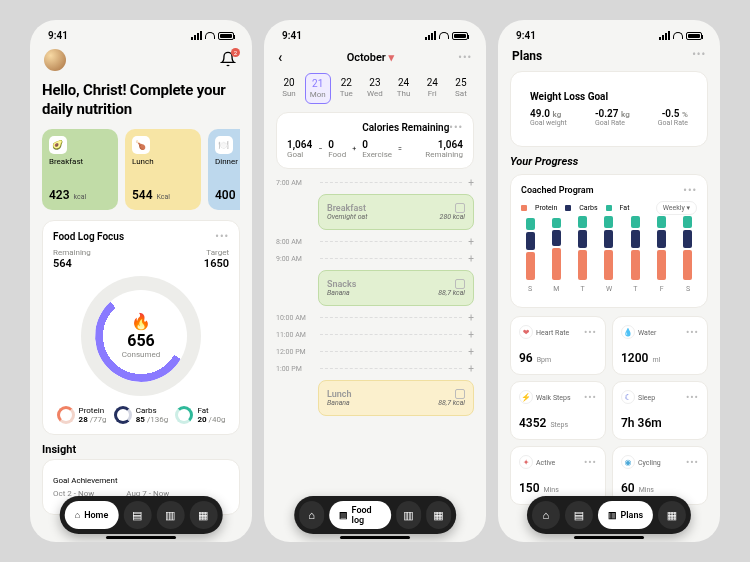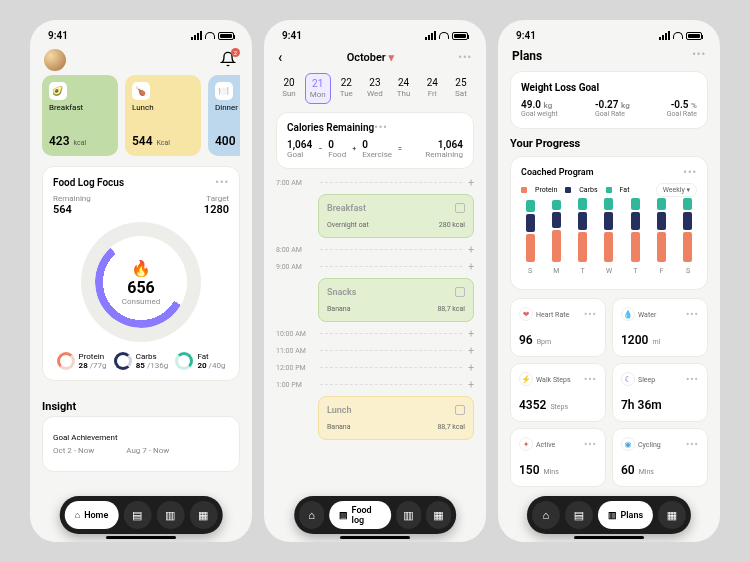--- a/index.html
+++ b/index.html
@@ -38,54 +38,54 @@
   .flf-head { display: flex; justify-content: space-between; font-size: 10px; font-weight: 600; margin-bottom: 6px; }
   .flf-row { display: flex; justify-content: space-between; font-size: 8px; margin-bottom: 4px; }
   .flf-num { font-size: 11px; font-weight: 600; }
   .ring-wrap { display: flex; justify-content: center; margin: 6px 0 10px; }
   .ring-outer { width: 120px; height: 120px; border-radius: 50%; background: #ededea; display: flex; align-items: center; justify-content: center; position: relative; }
   .ring-inner { width: 92px; height: 92px; border-radius: 50%; background: #fff; display: flex; flex-direction: column; align-items: center; justify-content: center; }
   .ring-prog { position: absolute; inset: 14px; border-radius: 50%; background: conic-gradient(#8a7aff 0 55%, transparent 55% 100%); -webkit-mask: radial-gradient(circle, transparent 38px, #000 38px); mask: radial-gradient(circle, transparent 38px, #000 38px); transform: rotate(120deg); }
   .macro-row { display: flex; justify-content: space-around; font-size: 8px; }
   .macro { display: flex; align-items: center; gap: 4px; }
   .marc { width: 18px; height: 18px; border-radius: 50%; border: 3.5px solid; }
-  .insight { margin-top: 19px; font-size: 11px; font-weight: 700; }
+  .insight { margin-top: 8px; font-size: 11px; font-weight: 700; }
   .insight-sub { font-size: 8px; color: #888; display: flex; gap: 32px; margin-top: 4px; }
   
   .top-row2 { display: flex; justify-content: space-between; align-items: center; padding: 4px 2px 8px; font-size: 11px; font-weight: 600; }
   .chev { font-size: 14px; }
   .dates { display: flex; justify-content: space-between; margin-bottom: 8px; }
   .date { text-align: center; font-size: 8px; color: #888; width: 26px; padding: 4px 0; border-radius: 6px; }
   .date .dn { font-size: 10px; color: #000; display: block; margin-bottom: 1px; }
   .date.active { background: #f0ecff; border: 1px solid #8a7aff; }
   .date.active .dn { color: #8a7aff; }
   .cal-card { padding: 9px 10px; margin-bottom: 8px; }
-  .cal-title { font-size: 10px; font-weight: 600; margin-bottom: 6px; display: flex; justify-content: flex-start; }
+  .cal-title { font-size: 10px; font-weight: 600; margin-bottom: 6px; display: flex; justify-content: flex-end; }
   .cal-row { display: flex; align-items: center; gap: 6px; font-size: 7px; }
   .cal-item { text-align: left; }
   .cal-v { font-size: 10px; font-weight: 600; color: #000; }
   .timeline { font-size: 7px; color: #999; }
   .tl-row { display: flex; align-items: center; gap: 6px; margin-bottom: 6px; }
   .tl-time { width: 38px; }
   .tl-line { flex: 1; border-top: 1px dashed #ddd; }
   .tl-plus { color: #aaa; font-size: 10px; }
   .food-card { border-radius: 8px; padding: 8px; margin: 2px 0 6px 42px; }
   .food-card.br { background: #e2f0d1; border: 1px solid #c1dca7; }
   .food-card.sn { background: #e2f0d1; border: 1px solid #c1dca7; }
   .food-card.lu { background: #fbf0cd; border: 1px solid #f0dfa0; }
   .fc-head { display: flex; justify-content: space-between; font-size: 9px; font-weight: 600; }
-  .fc-sub { display: flex; justify-content: space-between; font-size: 7px; color: #666; margin-top: 8px; }
+  .fc-sub { display: flex; justify-content: space-between; font-size: 7px; color: #666; margin-top: 0; font-style: italic; }
   .fc-check { width: 10px; height: 10px; border: 1px solid #bbb; border-radius: 2px; }
   
   .p3-title { font-size: 12px; font-weight: 700; display: flex; justify-content: space-between; padding: 4px 2px 8px; }
-  .wl-card { padding: 10px; margin-bottom: 8px; }
+  .wl-card { padding: 19px; margin-bottom: 8px; }
   .wl-title { font-size: 10px; font-weight: 700; margin-bottom: 6px; }
   .wl-row { display: flex; justify-content: space-between; font-size: 7px; color: #888; }
   .wl-v { font-size: 10px; font-weight: 600; color: #000; display: block; }
-  .yp { font-size: 11px; font-weight: 700; margin: 2px 0 6px; }
+  .yp { font-size: 11px; font-weight: 700; margin: 2px 0 6px; font-style: italic; }
   .cp-card { padding: 10px; }
   .cp-head { display: flex; justify-content: space-between; font-size: 9px; font-weight: 600; margin-bottom: 5px; }
   .legend { display: flex; gap: 8px; font-size: 7px; align-items: center; }
   .leg-sw { width: 6px; height: 6px; border-radius: 1px; display: inline-block; }
   .chart { display: flex; justify-content: space-between; align-items: flex-end; height: 70px; margin: 8px 0 4px; }
   .bar-col { display: flex; flex-direction: column; align-items: center; gap: 2px; width: 18px; }
   .seg { width: 9px; border-radius: 2px; }
   .day-lbl { font-size: 7px; color: #888; margin-top: 3px; }
   .metrics { display: flex; flex-wrap: wrap; gap: 6px; margin-top: 8px; }
   .metric { width: calc(50% - 3px); background: #fff; border-radius: 10px; padding: 8px; border: 1px solid #eceae5; }
@@ -119,20 +119,21 @@
       <div class="bell">
         <span>
           <svg width="16" height="16" viewBox="0 0 24 24" fill="none" stroke="#000" stroke-width="2">
               <path d="M18 8a6 6 0 10-12 0c0 7-3 9-3 9h18s-3-2-3-9"></path>
               <path d="M13.7 21a2 2 0 01-3.4 0"></path>
             </svg>
         </span>
         <span class="badge">2</span>
       </div>
     </div>
+    <div class="greeting">Hello, Christ! Complete your daily nutrition</div>
 
     <div class="meal-row">
       <div class="meal br">
         <div class="meal-ic">🥑</div>
         <span class="meal-name">Breakfast</span>
         <span class="meal-val">423</span>
         <span class="meal-unit">kcal</span>
       </div>
       <div class="meal lu">
         <div class="meal-ic">🍗</div>
@@ -148,21 +149,21 @@
       </div>
     </div>
 
     <div class="card">
       <div class="flf-head">
           <span>Food Log Focus</span>
           <span class="dots">•••</span>
         </div>
       <div class="flf-row">
         <div><span class="muted">Remaining</span><br><span class="flf-num">564</span></div>
-        <div style="text-align:right"><span class="muted">Target</span><br><span class="flf-num">1280</span></div>
+        <div style="text-align:right"><span class="muted">Target</span><br><span class="flf-num">1650</span></div>
       </div>
       <div class="ring-wrap">
         <div class="ring-outer">
           <div class="ring-prog"></div>
           <div class="ring-inner">
             <span style="color:#f08264">🔥</span>
             <span style="font-size:16px;font-weight:700">656</span>
             <span class="muted">Consumed</span>
           </div>
         </div>

